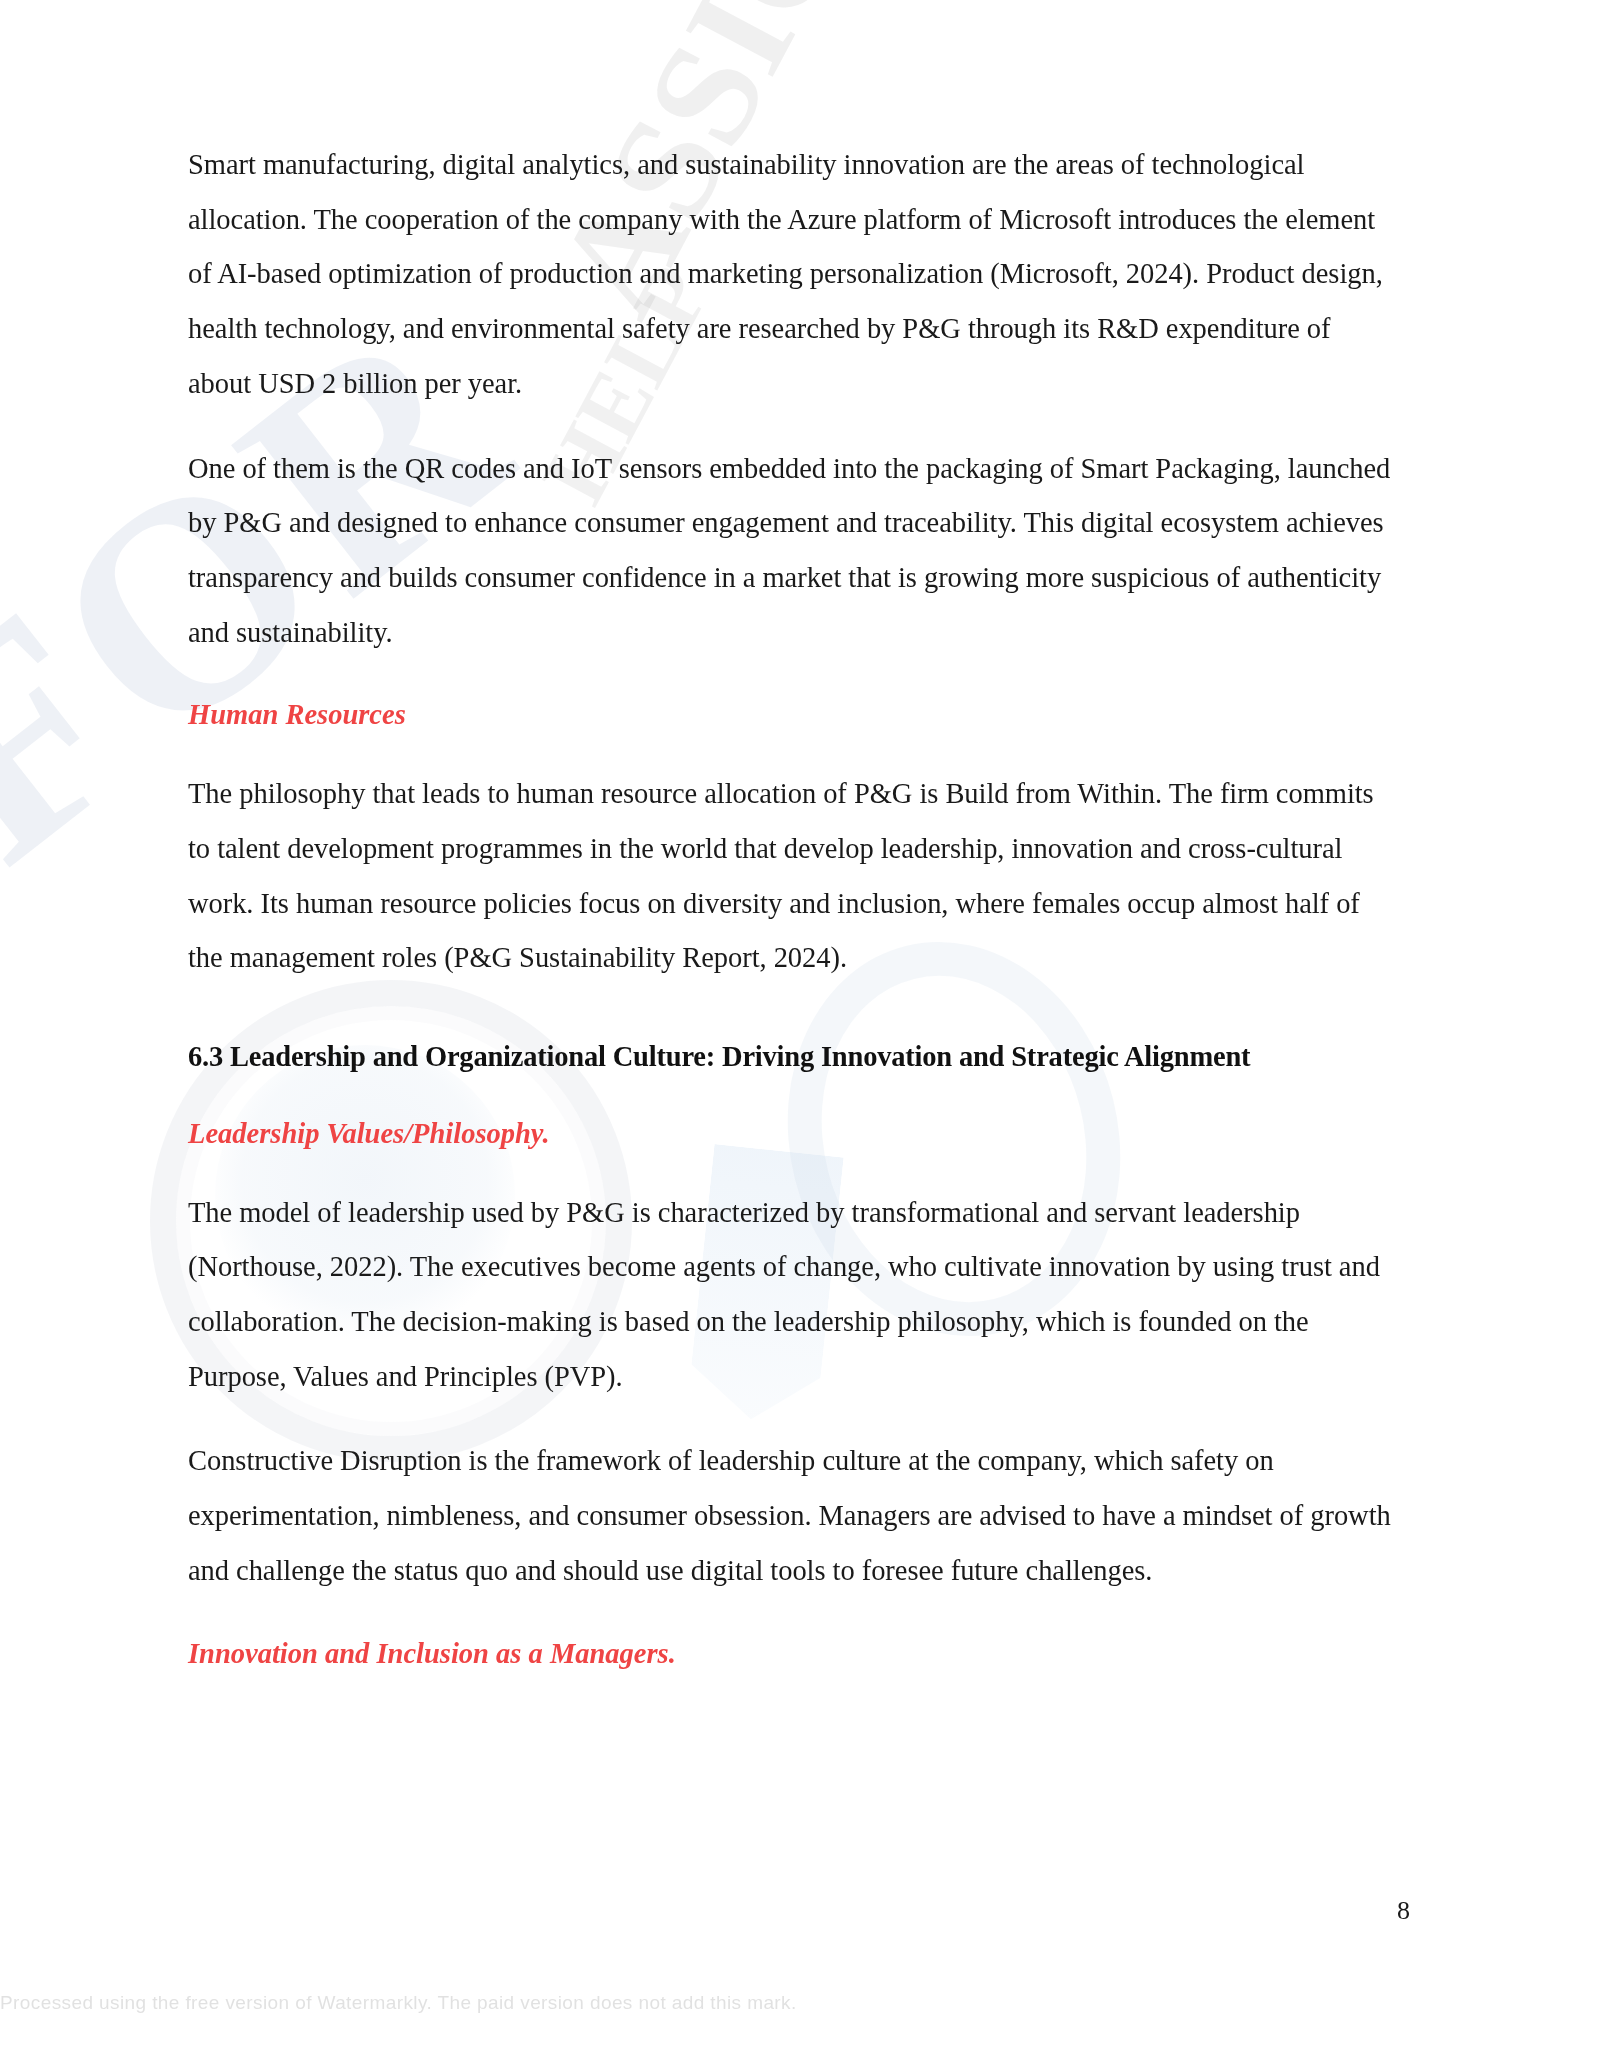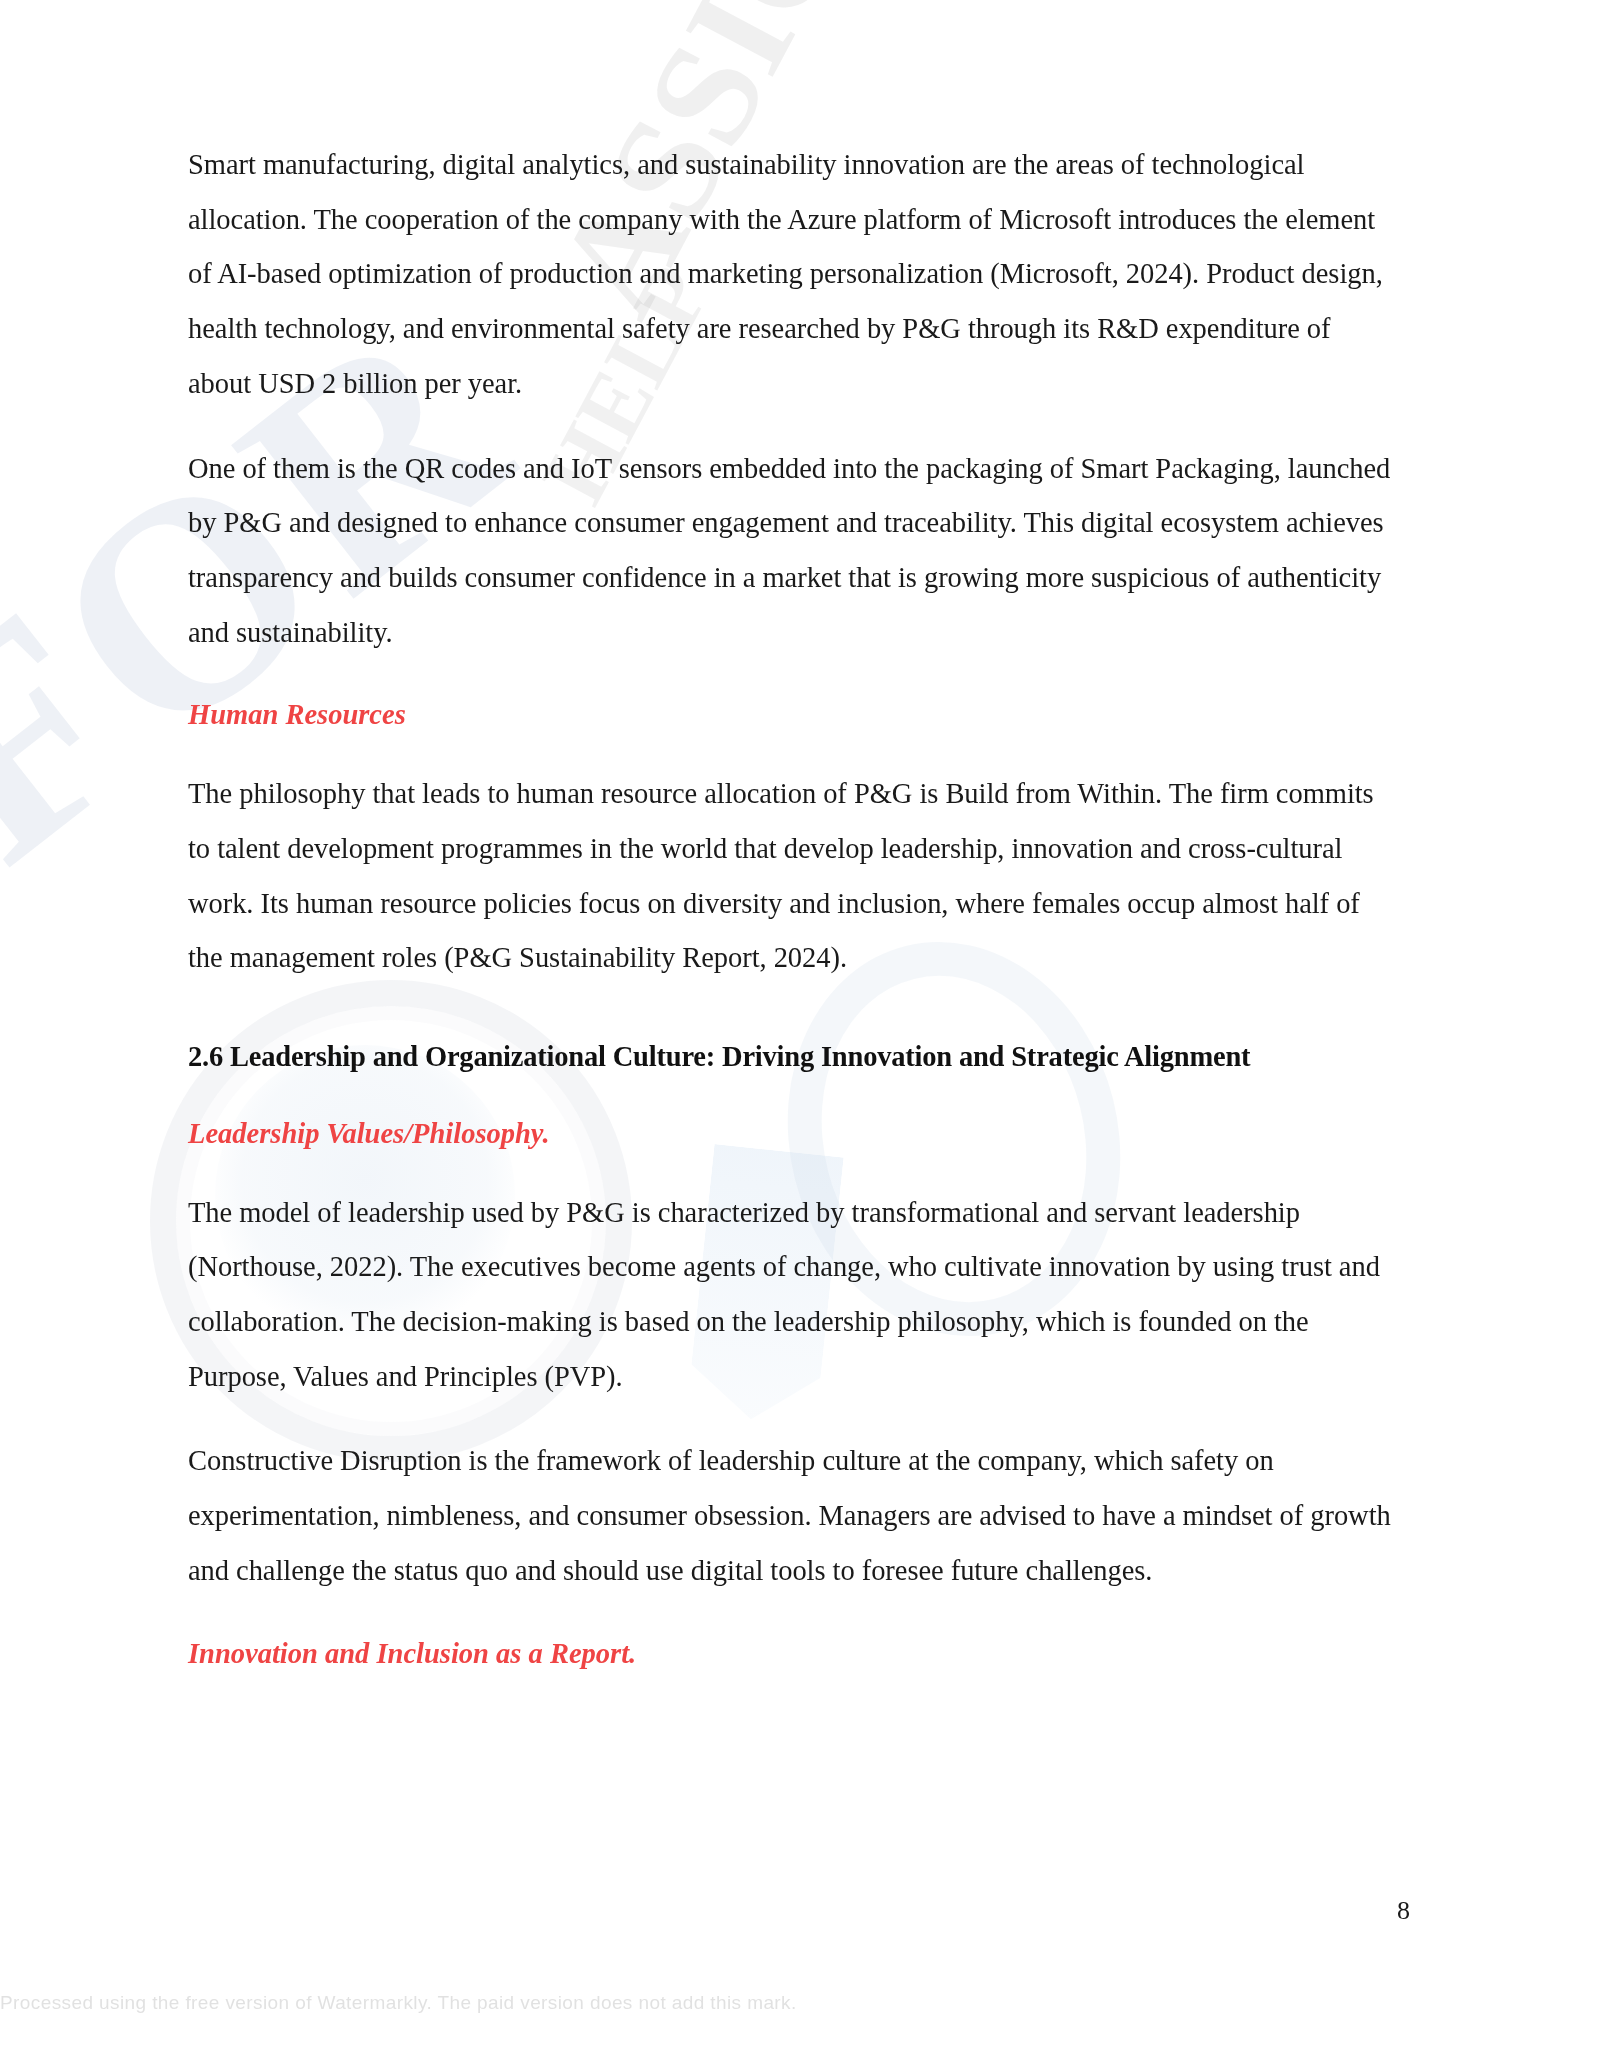--- a/index.html
+++ b/index.html
@@ -180,28 +180,28 @@
   <div class="content">
 
     <p class="body-para">Smart manufacturing, digital analytics, and sustainability innovation are the areas of technological allocation. The cooperation of the company with the Azure platform of Microsoft introduces the element of AI-based optimization of production and marketing personalization (Microsoft, 2024). Product design, health technology, and environmental safety are researched by P&amp;G through its R&amp;D expenditure of about USD 2 billion per year.</p>
 
     <p class="body-para">One of them is the QR codes and IoT sensors embedded into the packaging of Smart Packaging, launched by P&amp;G and designed to enhance consumer engagement and traceability. This digital ecosystem achieves transparency and builds consumer confidence in a market that is growing more suspicious of authenticity and sustainability.</p>
 
     <h3 class="sub-head">Human Resources</h3>
 
     <p class="body-para">The philosophy that leads to human resource allocation of P&amp;G is Build from Within. The firm commits to talent development programmes in the world that develop leadership, innovation and cross-cultural work. Its human resource policies focus on diversity and inclusion, where females occup almost half of the management roles (P&amp;G Sustainability Report, 2024).</p>
 
-    <h2 class="section-head">2.6 Leadership and Organizational Culture: Driving Innovation and Strategic Alignment</h2>
+    <h2 class="section-head">6.3 Leadership and Organizational Culture: Driving Innovation and Strategic Alignment</h2>
 
 
     <h3 class="sub-head">Leadership Values/Philosophy.</h3>
 
     <p class="body-para">The model of leadership used by P&amp;G is characterized by transformational and servant leadership (Northouse, 2022). The executives become agents of change, who cultivate innovation by using trust and collaboration. The decision-making is based on the leadership philosophy, which is founded on the Purpose, Values and Principles (PVP).</p>
 
     <p class="body-para">Constructive Disruption is the framework of leadership culture at the company, which safety on experimentation, nimbleness, and consumer obsession. Managers are advised to have a mindset of growth and challenge the status quo and should use digital tools to foresee future challenges.</p>
 
-    <h3 class="sub-head">Innovation and Inclusion as a Report.</h3>
+    <h3 class="sub-head">Innovation and Inclusion as a Managers.</h3>
 
   </div>
 
   <div class="page-number">8</div>
 
 </div>
 
 </body></html>

